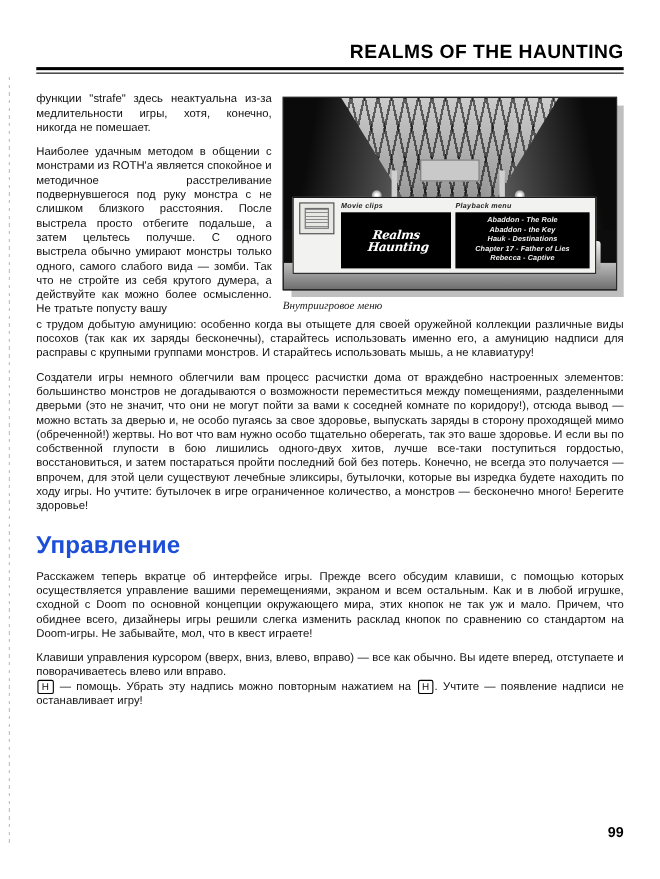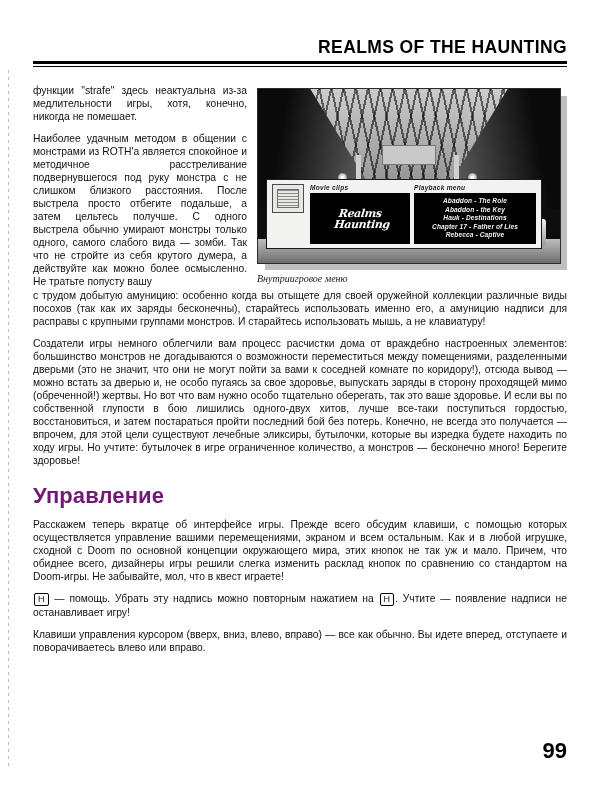--- a/index.html
+++ b/index.html
@@ -294,21 +294,21 @@
     color: #1a1a1a;
     width: 302px;
   }
 
   
   h2.section-heading {
     margin: 16px 0 9px 0;
     font-size: 22px;
     font-weight: bold;
     line-height: 26px;
-    color: #701a75;
+    color: #1d4ed8;
     letter-spacing: 0.1px;
   }
 
   
   .keycap {
     display: inline-block;
     border: 1px solid #000;
     border-radius: 2px;
     padding: 0 3px;
     margin: 0 1px;
@@ -316,21 +316,21 @@
     line-height: 11px;
     font-weight: normal;
     background: #fff;
   }
 
   
   #page-number {
     position: absolute;
     right: 33px;
     bottom: 35px;
-    font-size: 22px;
+    font-size: 13px;
     font-weight: bold;
     color: #000;
   }
 </style>
 </head>
 <body>
 
 <div id="page">
 
   <div id="binding-line"></div>
@@ -394,19 +394,19 @@
       </div>
     </div>
 
     <p class="body-text">с трудом добытую амуницию: особенно когда вы отыщете для своей оружейной коллекции различные виды посохов (так как их заряды бесконечны), старайтесь использовать именно его, а амуницию надписи для расправы с крупными группами монстров. И старайтесь использовать мышь, а не клавиатуру!</p>
     <p class="body-text">Создатели игры немного облегчили вам процесс расчистки дома от враждебно настроенных элементов: большинство монстров не догадываются о возможности переместиться между помещениями, разделенными дверьми (это не значит, что они не могут пойти за вами к соседней комнате по коридору!), отсюда вывод — можно встать за дверью и, не особо пугаясь за свое здоровье, выпускать заряды в сторону проходящей мимо (обреченной!) жертвы. Но вот что вам нужно особо тщательно оберегать, так это ваше здоровье. И если вы по собственной глупости в бою лишились одного-двух хитов, лучше все-таки поступиться гордостью, восстановиться, и затем постараться пройти последний бой без потерь. Конечно, не всегда это получается — впрочем, для этой цели существуют лечебные эликсиры, бутылочки, которые вы изредка будете находить по ходу игры. Но учтите: бутылочек в игре ограниченное количество, а монстров — бесконечно много! Берегите здоровье!</p>
 
     <h2 class="section-heading">Управление</h2>
 
     <p class="body-text">Расскажем теперь вкратце об интерфейсе игры. Прежде всего обсудим клавиши, с помощью которых осуществляется управление вашими перемещениями, экраном и всем остальным. Как и в любой игрушке, сходной с Doom по основной концепции окружающего мира, этих кнопок не так уж и мало. Причем, что обиднее всего, дизайнеры игры решили слегка изменить расклад кнопок по сравнению со стандартом на Doom-игры. Не забывайте, мол, что в квест играете!</p>
 
+    <p class="body-text last">Клавиши управления курсором (вверх, вниз, влево, вправо) — все как обычно. Вы идете вперед, отступаете и поворачиваетесь влево или вправо.</p>
+
     <p class="body-text"><span class="keycap">H</span><span> — помощь. Убрать эту надпись можно повторным нажатием на </span><span class="keycap">H</span><span>. Учтите — появление надписи не останавливает игру!</span></p>
-
-    <p class="body-text last">Клавиши управления курсором (вверх, вниз, влево, вправо) — все как обычно. Вы идете вперед, отступаете и поворачиваетесь влево или вправо.</p>
   </div>
 
   <div id="page-number">99</div>
 </div>
 
 </body></html>

